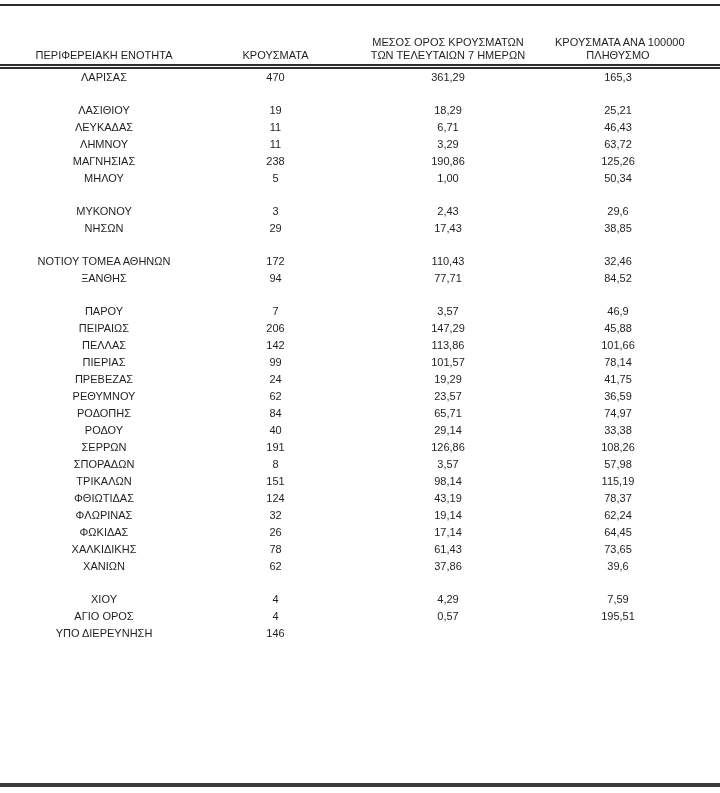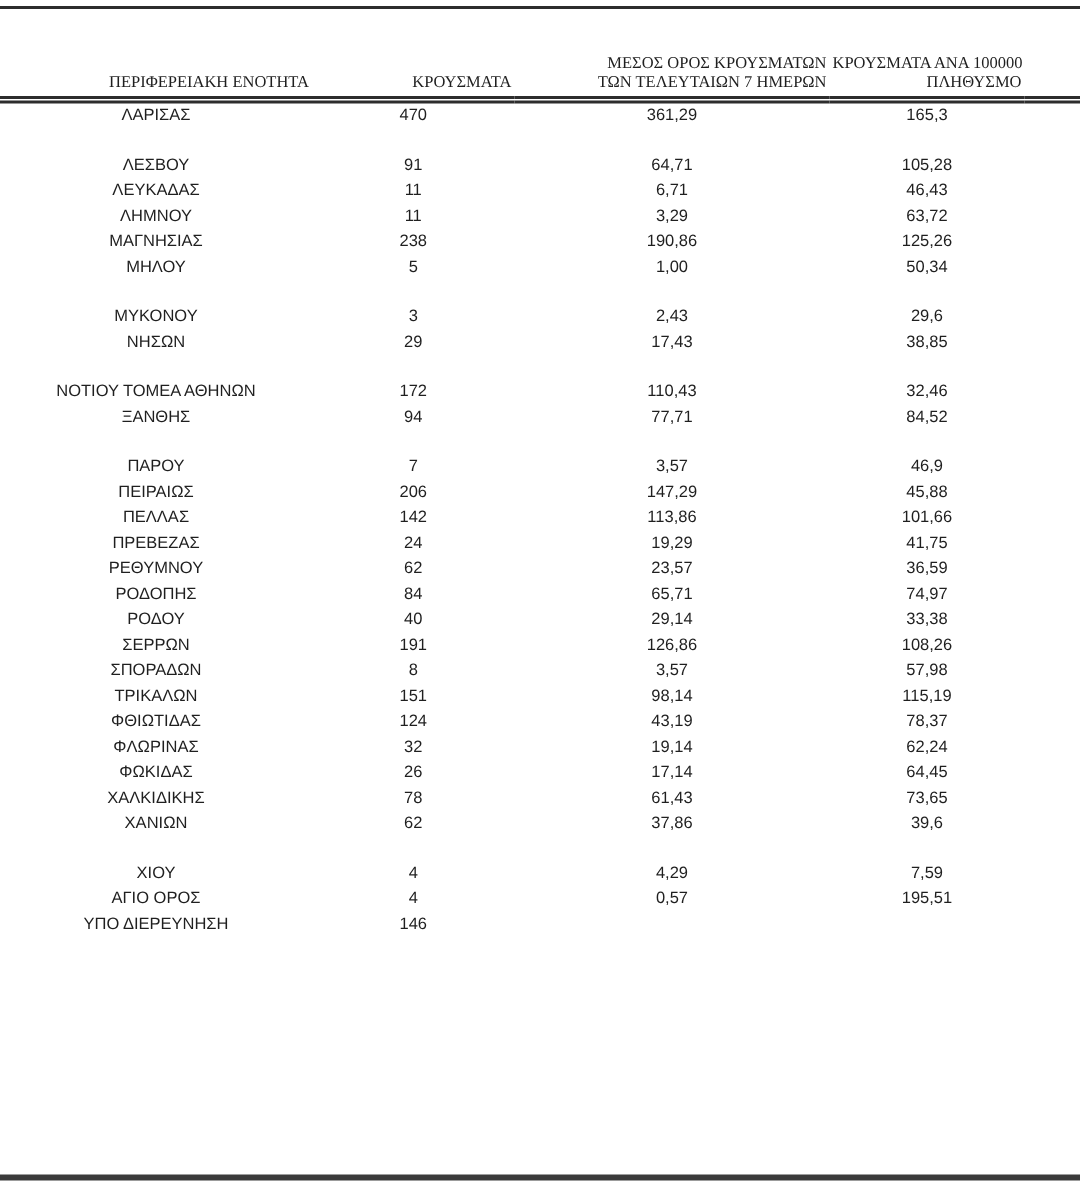--- a/index.html
+++ b/index.html
@@ -24,25 +24,24 @@
     border-collapse: collapse;
     table-layout: fixed;
   }
   table.cases th {
     height: 60px;
     vertical-align: bottom;
     padding: 0 2px 2px 2px;
     font-size: 11px;
     font-weight: normal;
     line-height: 13px;
-    text-align: right;
+    text-align: center;
     color: #1f1f1f;
     border-bottom: 5px double #2d2d2d;
     white-space: nowrap;
-    font-family: Liberation Serif, serif;
   }
   table.cases td {
     height: 17px;
     padding: 0 2px;
     font-size: 11px;
     line-height: 17px;
     text-align: center;
     color: #1f1f1f;
     white-space: nowrap;
     overflow: hidden;
@@ -87,24 +86,24 @@
           <td>ΛΑΡΙΣΑΣ</td>
           <td>470</td>
           <td>361,29</td>
           <td>165,3</td>
           <td></td>
         </tr>
         <tr class="spacer">
           <td colspan="5"></td>
         </tr>
         <tr>
-          <td>ΛΕΣΒΟΥ</td>
-          <td>91</td>
-          <td>64,71</td>
-          <td>105,28</td>
+          <td>ΛΑΣΙΘΙΟΥ</td>
+          <td>19</td>
+          <td>18,29</td>
+          <td>25,21</td>
           <td></td>
         </tr>
         <tr>
           <td>ΛΕΥΚΑΔΑΣ</td>
           <td>11</td>
           <td>6,71</td>
           <td>46,43</td>
           <td></td>
         </tr>
         <tr>
@@ -177,20 +176,27 @@
           <td>206</td>
           <td>147,29</td>
           <td>45,88</td>
           <td></td>
         </tr>
         <tr>
           <td>ΠΕΛΛΑΣ</td>
           <td>142</td>
           <td>113,86</td>
           <td>101,66</td>
+          <td></td>
+        </tr>
+        <tr>
+          <td>ΠΙΕΡΙΑΣ</td>
+          <td>99</td>
+          <td>101,57</td>
+          <td>78,14</td>
           <td></td>
         </tr>
         <tr>
           <td>ΠΡΕΒΕΖΑΣ</td>
           <td>24</td>
           <td>19,29</td>
           <td>41,75</td>
           <td></td>
         </tr>
         <tr>

